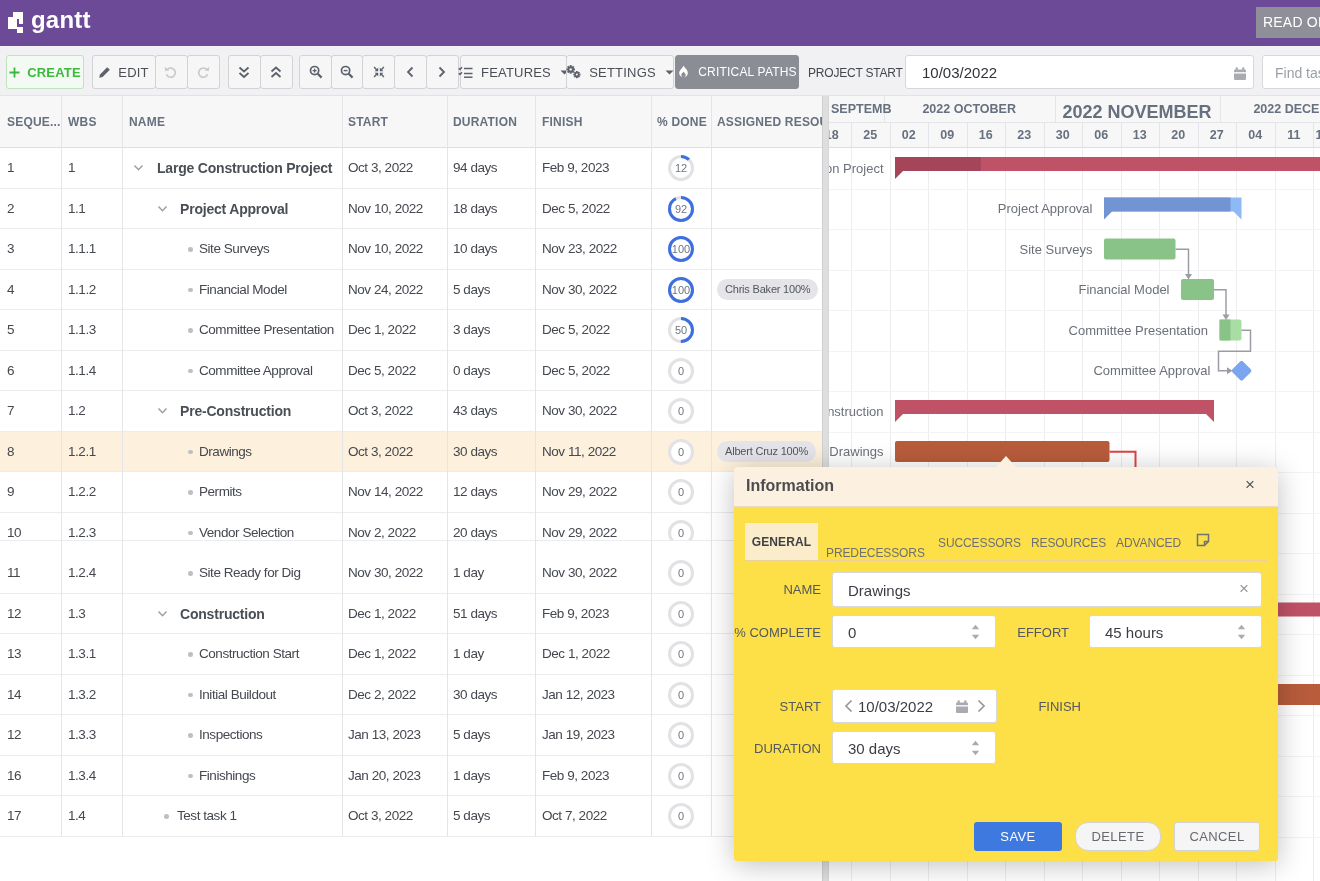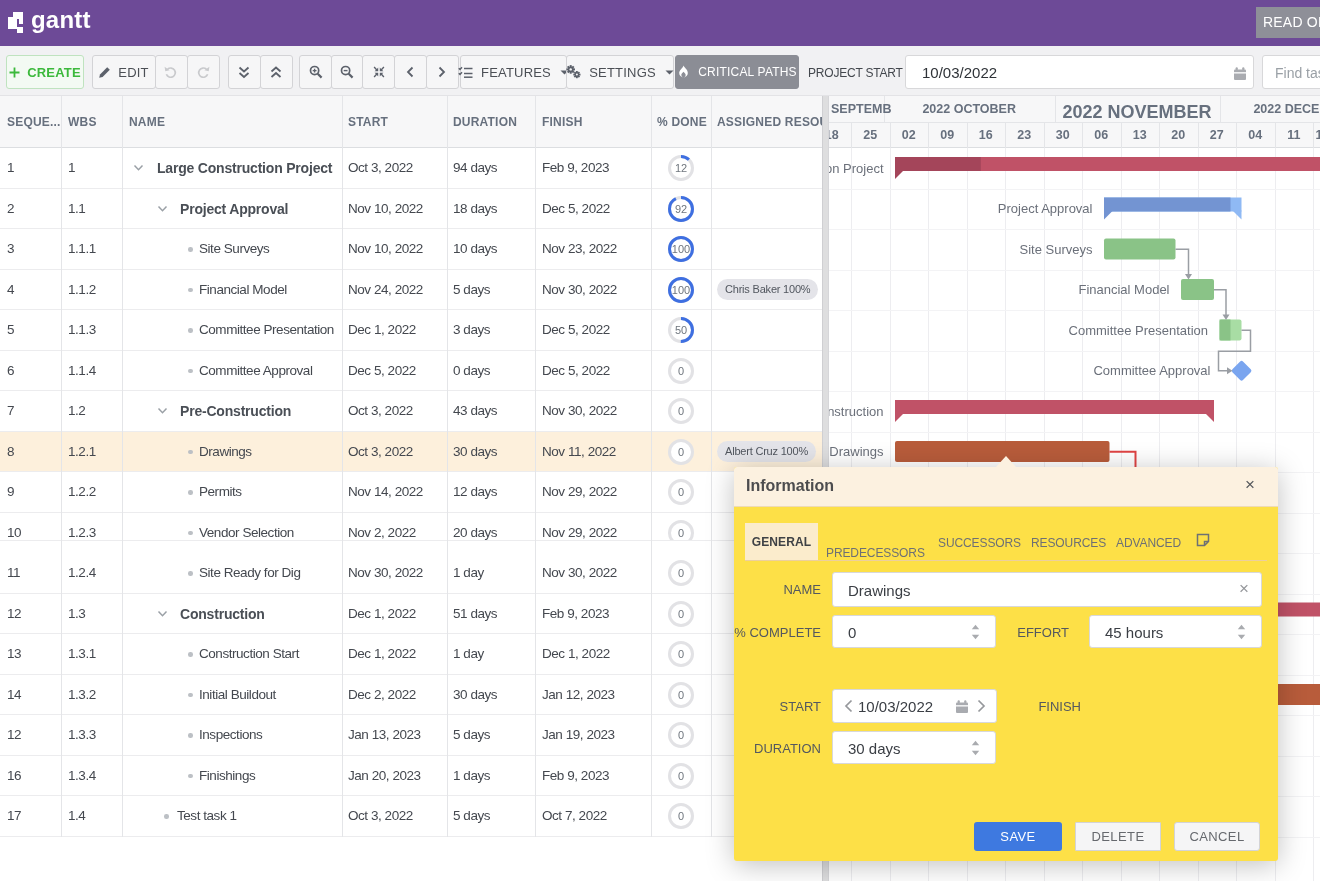--- a/index.html
+++ b/index.html
@@ -584,16 +584,16 @@
 <div class="mlabel" style="left:-113px;top:274px;width:200px">DURATION</div>
 <div class="inp" style="left:98px;top:264px;width:164px;height:33px">
 <div class="abs" style="left:15px;top:7.5px;font-size:15px;color:#3a3e44">30 days</div>
 <div class="abs" style="left:138px;top:7px"><svg width="9" height="18" viewBox="0 0 9 18">
           <path d="M0.8 6.2 L4.5 1.8 8.2 6.2z" fill="#a9abaf"></path>
           <path d="M0.8 11.8 L4.5 16.2 8.2 11.8z" fill="#a9abaf"></path>
         </svg></div>
     </div>
 <div class="abs" style="left:240px;top:355px;width:88px;height:29px;background:#3e79e0;border-radius:3px;
 color:#fff;font-size:13px;display:flex;align-items:center;justify-content:center;letter-spacing:.4px">SAVE</div>
-<div class="abs" style="left:341px;top:355px;width:86px;height:29px;background:#f5f5f6;border:1px solid #d3d3d6;border-radius:1px;
+<div class="abs" style="left:341px;top:355px;width:86px;height:29px;background:#f5f5f6;border:1px solid #d3d3d6;border-radius:13px;
 color:#66696e;font-size:13px;display:flex;align-items:center;justify-content:center;letter-spacing:.4px">DELETE</div>
 <div class="abs" style="left:440px;top:355px;width:86px;height:29px;background:#f5f5f6;border:1px solid #d3d3d6;border-radius:3px;
 color:#66696e;font-size:13px;display:flex;align-items:center;justify-content:center;letter-spacing:.4px">CANCEL</div>
 </div>
 </body></html>

